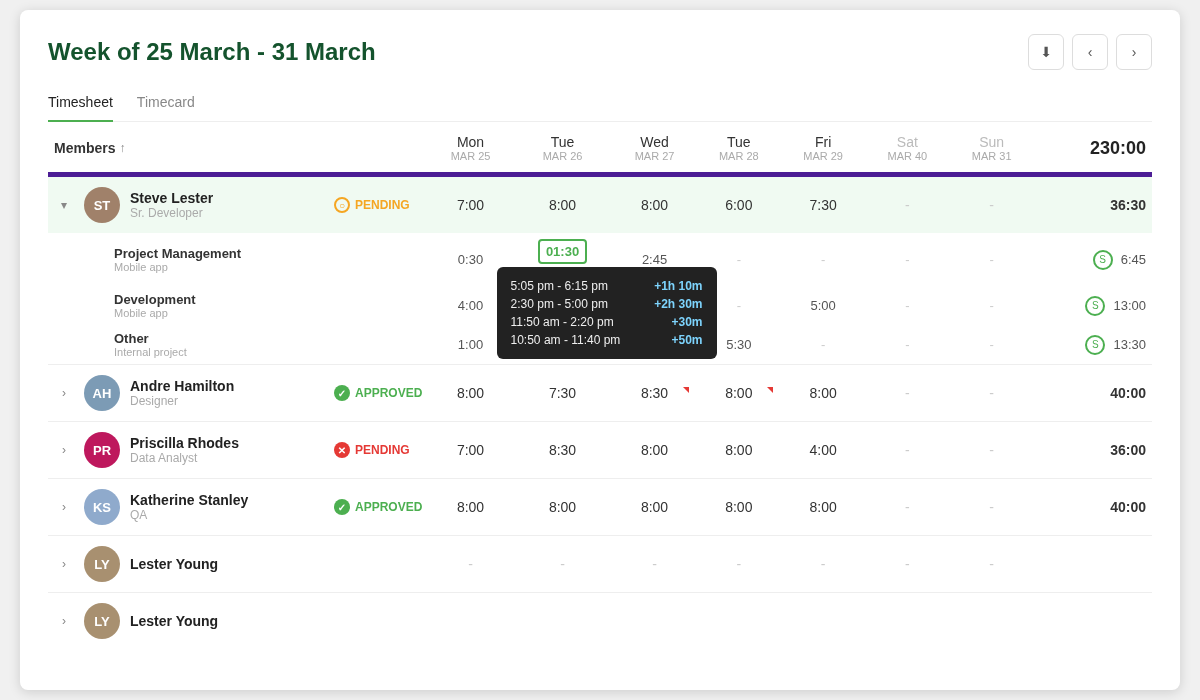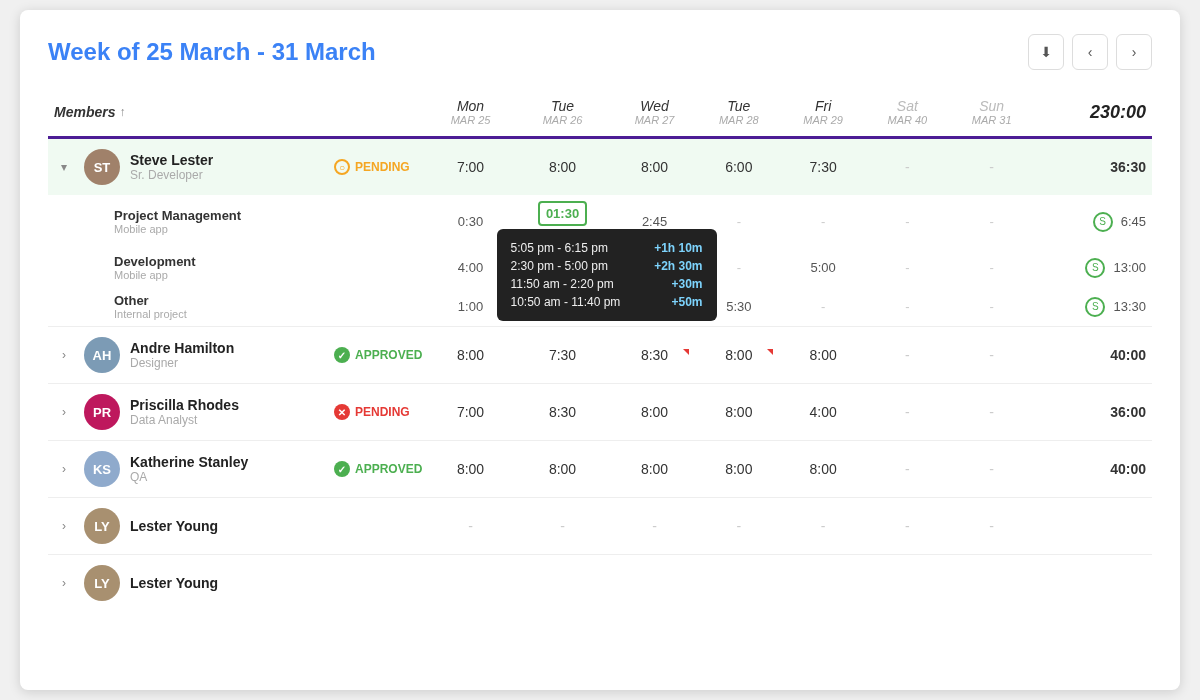--- a/index.html
+++ b/index.html
@@ -22,21 +22,21 @@
     }
     .header {
       display: flex;
       justify-content: space-between;
       align-items: center;
       margin-bottom: 16px;
     }
     .header-title {
       font-size: 24px;
       font-weight: 600;
-      color: #3b82f6;
+      color: #14532d;
     }
     .header-actions {
       display: flex;
       gap: 8px;
     }
     .icon-btn {
       border: 1px solid #ddd;
       background: #fff;
       border-radius: 6px;
       width: 36px;
@@ -291,22 +291,21 @@
     }
     .cell-relative {
       position: relative;
       text-align: center;
     }
     
     .divider-row td {
       border-top: 1px solid #eee;
     }
     thead th {
-      border-bottom: 3px solid #4c1d95;
-      font-style: italic;
+      border-bottom: 5px solid #4c1d95;
     }
     .cursor-indicator {
       font-size: 12px;
       color: #555;
       display: block;
       margin-top: 2px;
     }
   </style>
 </head>
 <body>
@@ -315,20 +314,24 @@
 
   <div class="header">
     <span class="header-title">Week of 25 March - 31 March</span>
     <div class="header-actions">
       <button class="icon-btn">⬇</button>
       <button class="icon-btn">‹</button>
       <button class="icon-btn">›</button>
     </div>
   </div>
 
+  <div class="tabs">
+    <div class="tab active">Timesheet</div>
+    <div class="tab">Timecard</div>
+  </div>
 
   <div class="table-wrap">
     <table>
       <thead>
         <tr>
           <th class="members-col" style="width:280px;">
             <div class="members-col-header">
               <span>Members</span>
               <span class="sort-arrow">↑</span>
             </div>

